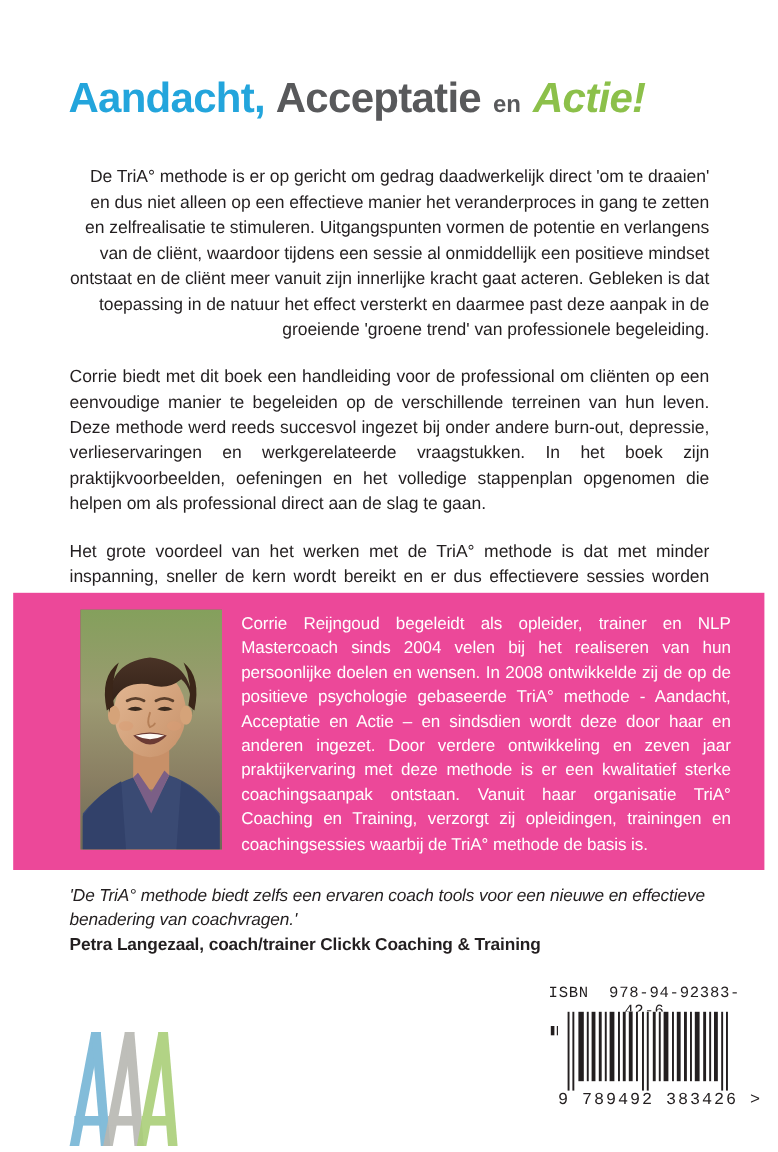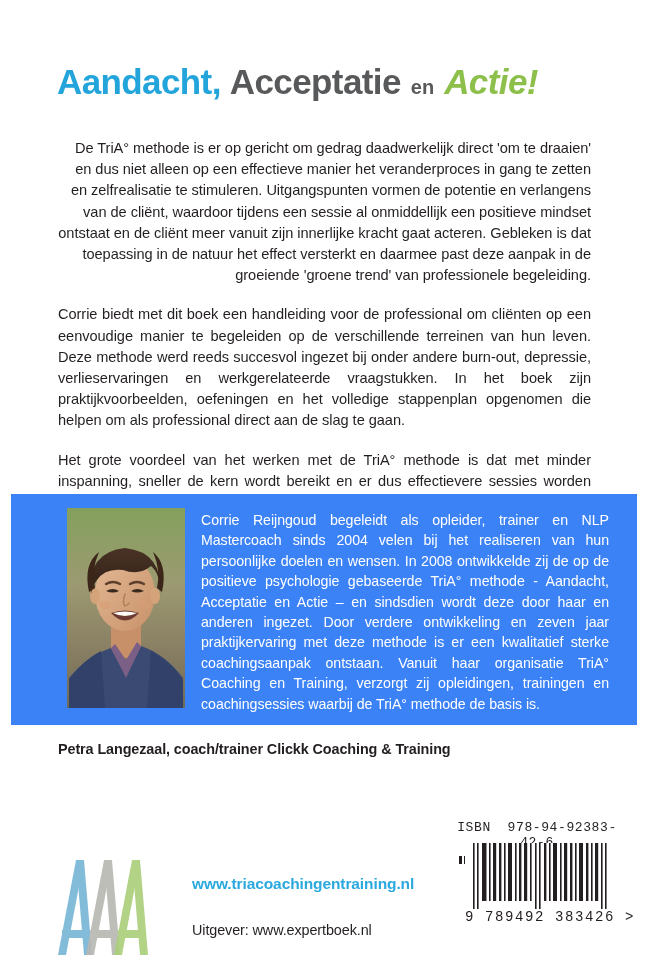--- a/index.html
+++ b/index.html
@@ -60,21 +60,21 @@
   }
   .para.first { text-align: right; }
 
   
   .author-box {
     position: absolute;
     left: 11px;
     top: 494px;
     width: 626px;
     height: 231px;
-    background: #3b82f6;
+    background: #ec4899;
   }
   .author-photo {
     position: absolute;
     left: 56px;
     top: 14px;
     width: 118px;
     height: 200px;
     border: 0;
     overflow: hidden;
     background: #6f8a52;
@@ -249,20 +249,21 @@
 
         <ellipse cx="38" cy="97" rx="6" ry="4" fill="#d89c74" opacity="0.55"></ellipse>
         <ellipse cx="78" cy="97" rx="6" ry="4" fill="#d89c74" opacity="0.55"></ellipse>
       </svg>
     </div>
 
     <div class="author-text">Corrie Reijngoud begeleidt als opleider, trainer en NLP Mastercoach sinds 2004 velen bij het realiseren van hun persoonlijke doelen en wensen. In  2008 ontwikkelde zij de op de positieve psychologie gebaseerde TriA° methode - Aandacht, Acceptatie en Actie – en sindsdien wordt deze door haar en anderen ingezet. Door verdere ontwikkeling en zeven jaar praktijkervaring met deze methode is er een kwalitatief sterke coachingsaanpak ontstaan. Vanuit haar organisatie TriA° Coaching en Training, verzorgt zij opleidingen, trainingen en coachingsessies waarbij de TriA° methode de basis is.</div>
   </div>
 
   <div class="quote-block">
+    <p class="quote-text">'De TriA° methode biedt zelfs een ervaren coach tools voor een nieuwe en effectieve benadering van coachvragen.'</p>
     <p class="quote-author">Petra Langezaal, coach/trainer Clickk Coaching &amp; Training</p>
   </div>
 
   <div class="isbn-block">
     <p class="isbn-text"><span>ISBN</span>&nbsp;&nbsp;<span>978-94-92383-42-6</span></p>
     <svg class="isbn-minibar" viewBox="0 0 150 8" preserveAspectRatio="none">
       <g fill="#231f20">
         <rect x="2" y="0" width="3" height="8"></rect>
           <rect x="7" y="0" width="1" height="8"></rect>
         <rect x="11" y="0" width="1" height="8"></rect>
@@ -327,22 +328,20 @@
         <rect x="121" y="0" width="2.4" height="58"></rect>
         <rect x="126" y="0" width="1.6" height="58"></rect>
         <rect x="130" y="0" width="3.2" height="58"></rect>
         <rect x="136" y="0" width="1.6" height="66"></rect>
         <rect x="140" y="0" width="1.6" height="66"></rect>
       </g>
     </svg>
     <p class="barcode-digits"><span>9 789492 383426</span> <span>&gt;</span></p>
   </div>
 
-  <a class="url-main" href="#" style="text-decoration:none;">www.triacoachingentraining.nl</a>
-  <div class="url-publisher">Uitgever: www.expertboek.nl</div>
 
   <div class="logo">
     <svg width="130" height="95" viewBox="0 0 130 95">
       <g opacity="0.95">
 
         <g fill="#7db9d8">
           <polygon points="18,95 36,0 44,0 26,95"></polygon>
           <polygon points="52,95 44,0 36,0 44,95"></polygon>
           <rect x="22" y="70" width="22" height="8"></rect>
         </g>

